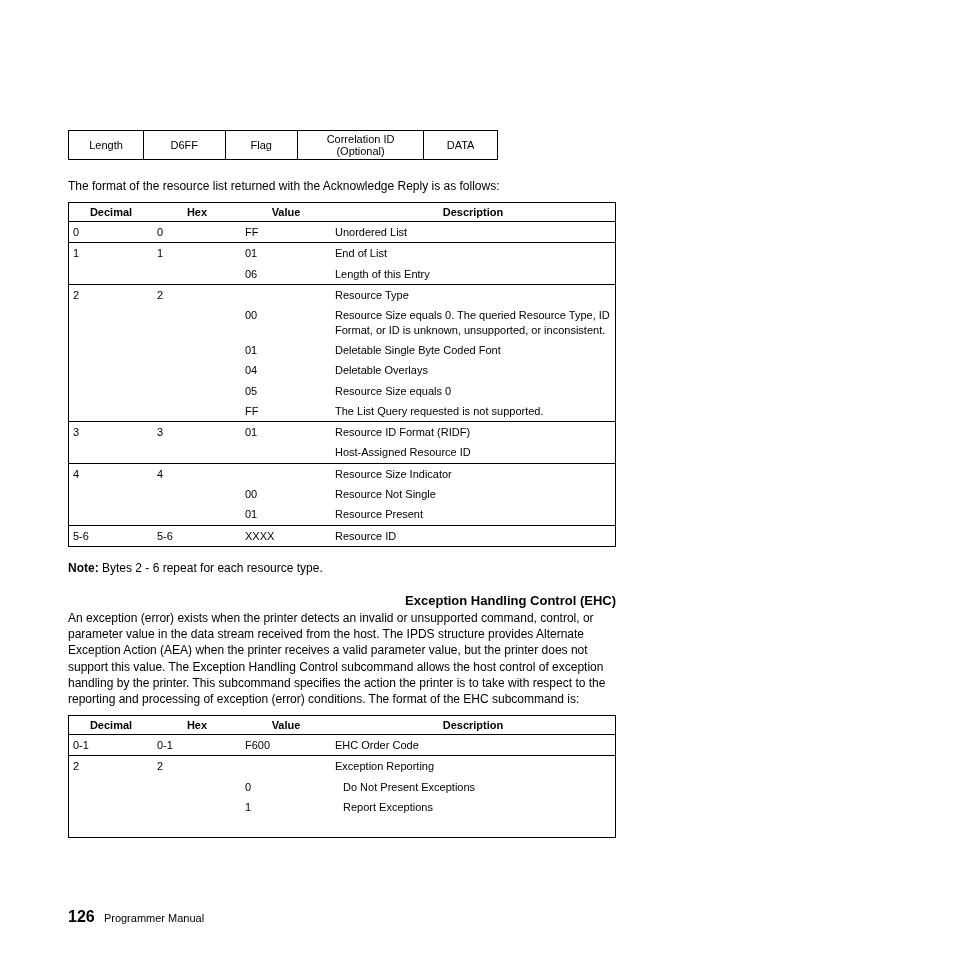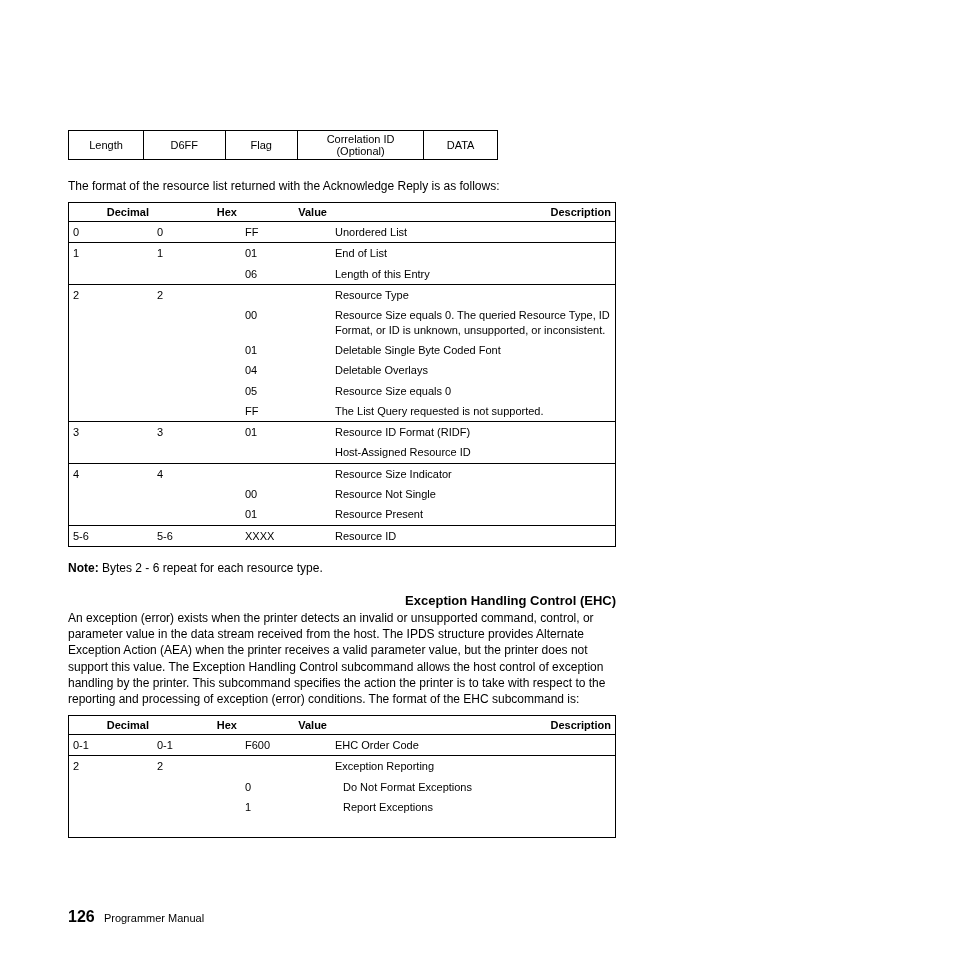--- a/index.html
+++ b/index.html
@@ -60,21 +60,21 @@
   table.small-top td {
     border-left: 1px solid #000;
     border-right: 1px solid #000;
     padding: 2px 6px;
     text-align: center;
     font-size: 11px;
   }
   table.small-top td:first-child { border-left: none; }
   table.small-top td:last-child { border-right: none; }
   table.data th {
-    text-align: right;
+    text-align: center;
     font-weight: bold;
     padding: 3px 4px;
     border-bottom: 1px solid #000;
     font-size: 11px;
   }
   table.data td {
     padding: 3px 4px;
     vertical-align: top;
     font-size: 11px;
     line-height: 1.3;
@@ -247,21 +247,21 @@
         <tr class="sep">
           <td>2</td>
           <td>2</td>
           <td></td>
           <td>Exception Reporting</td>
         </tr>
         <tr>
           <td></td>
           <td></td>
           <td>0</td>
-          <td><span class="indent1">Do Not Format Exceptions</span></td>
+          <td><span class="indent1">Do Not Present Exceptions</span></td>
         </tr>
         <tr>
           <td></td>
           <td></td>
           <td>1</td>
           <td><span class="indent1">Report Exceptions</span></td>
         </tr>
         <tr>
           <td style="height:14px"></td>
           <td></td>

